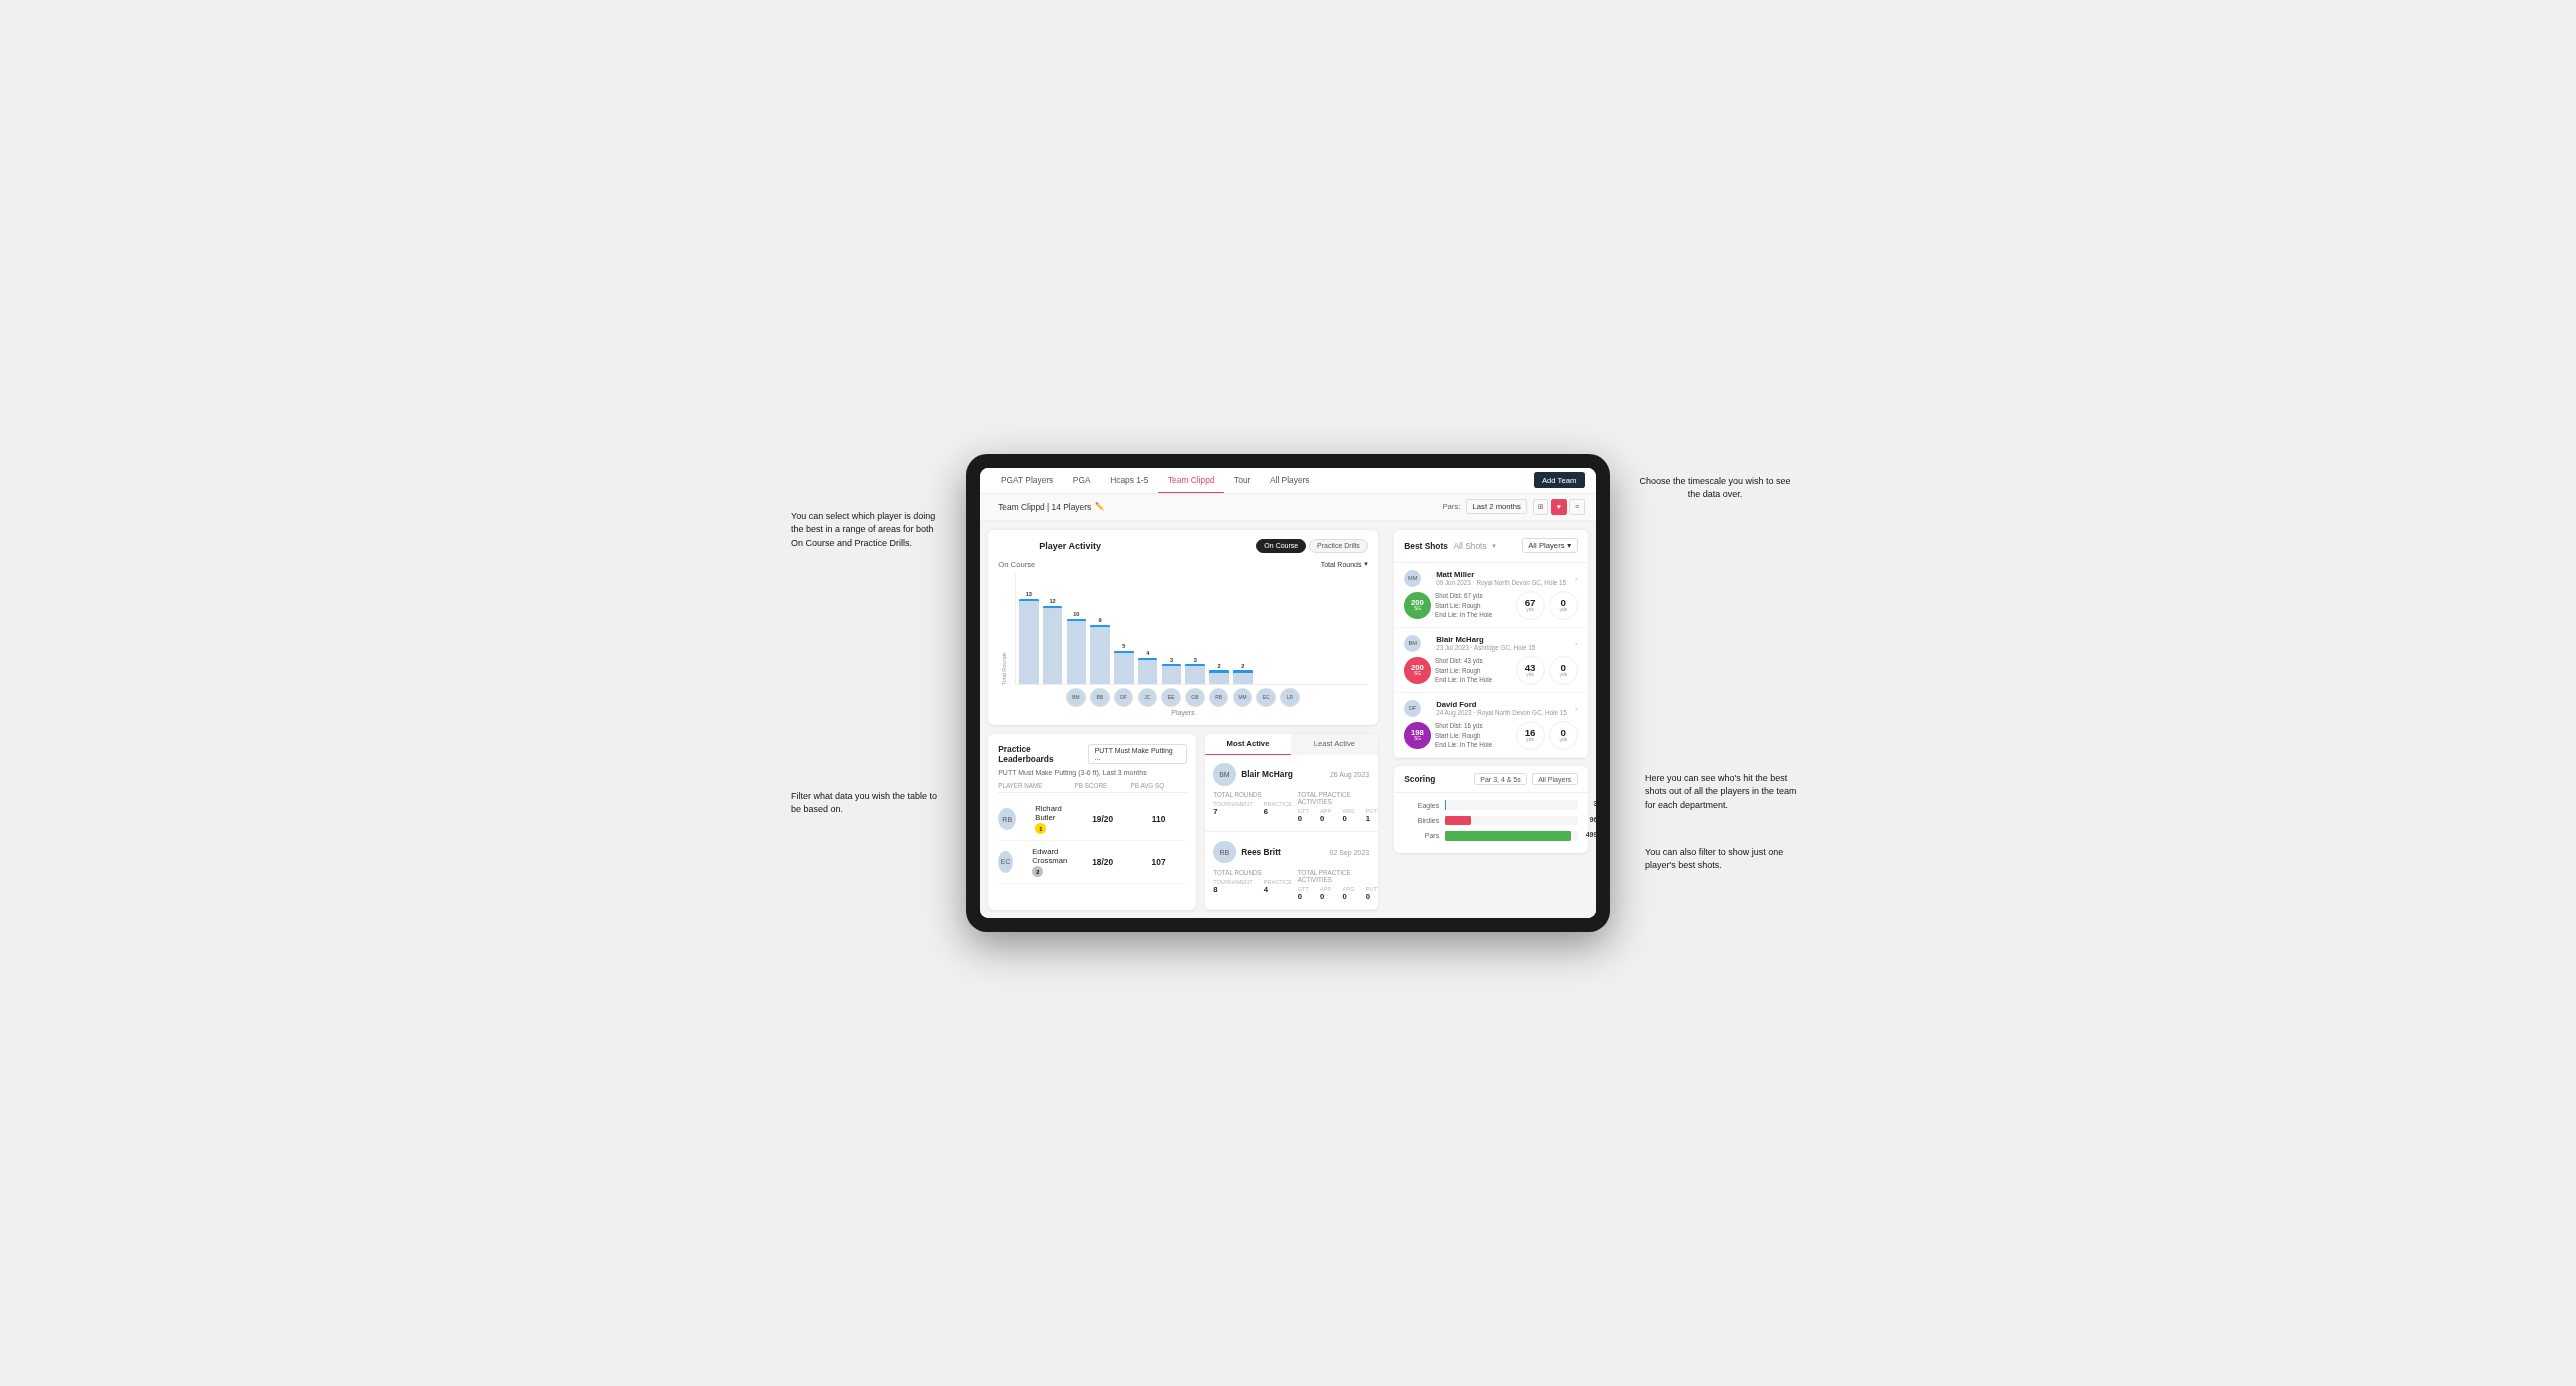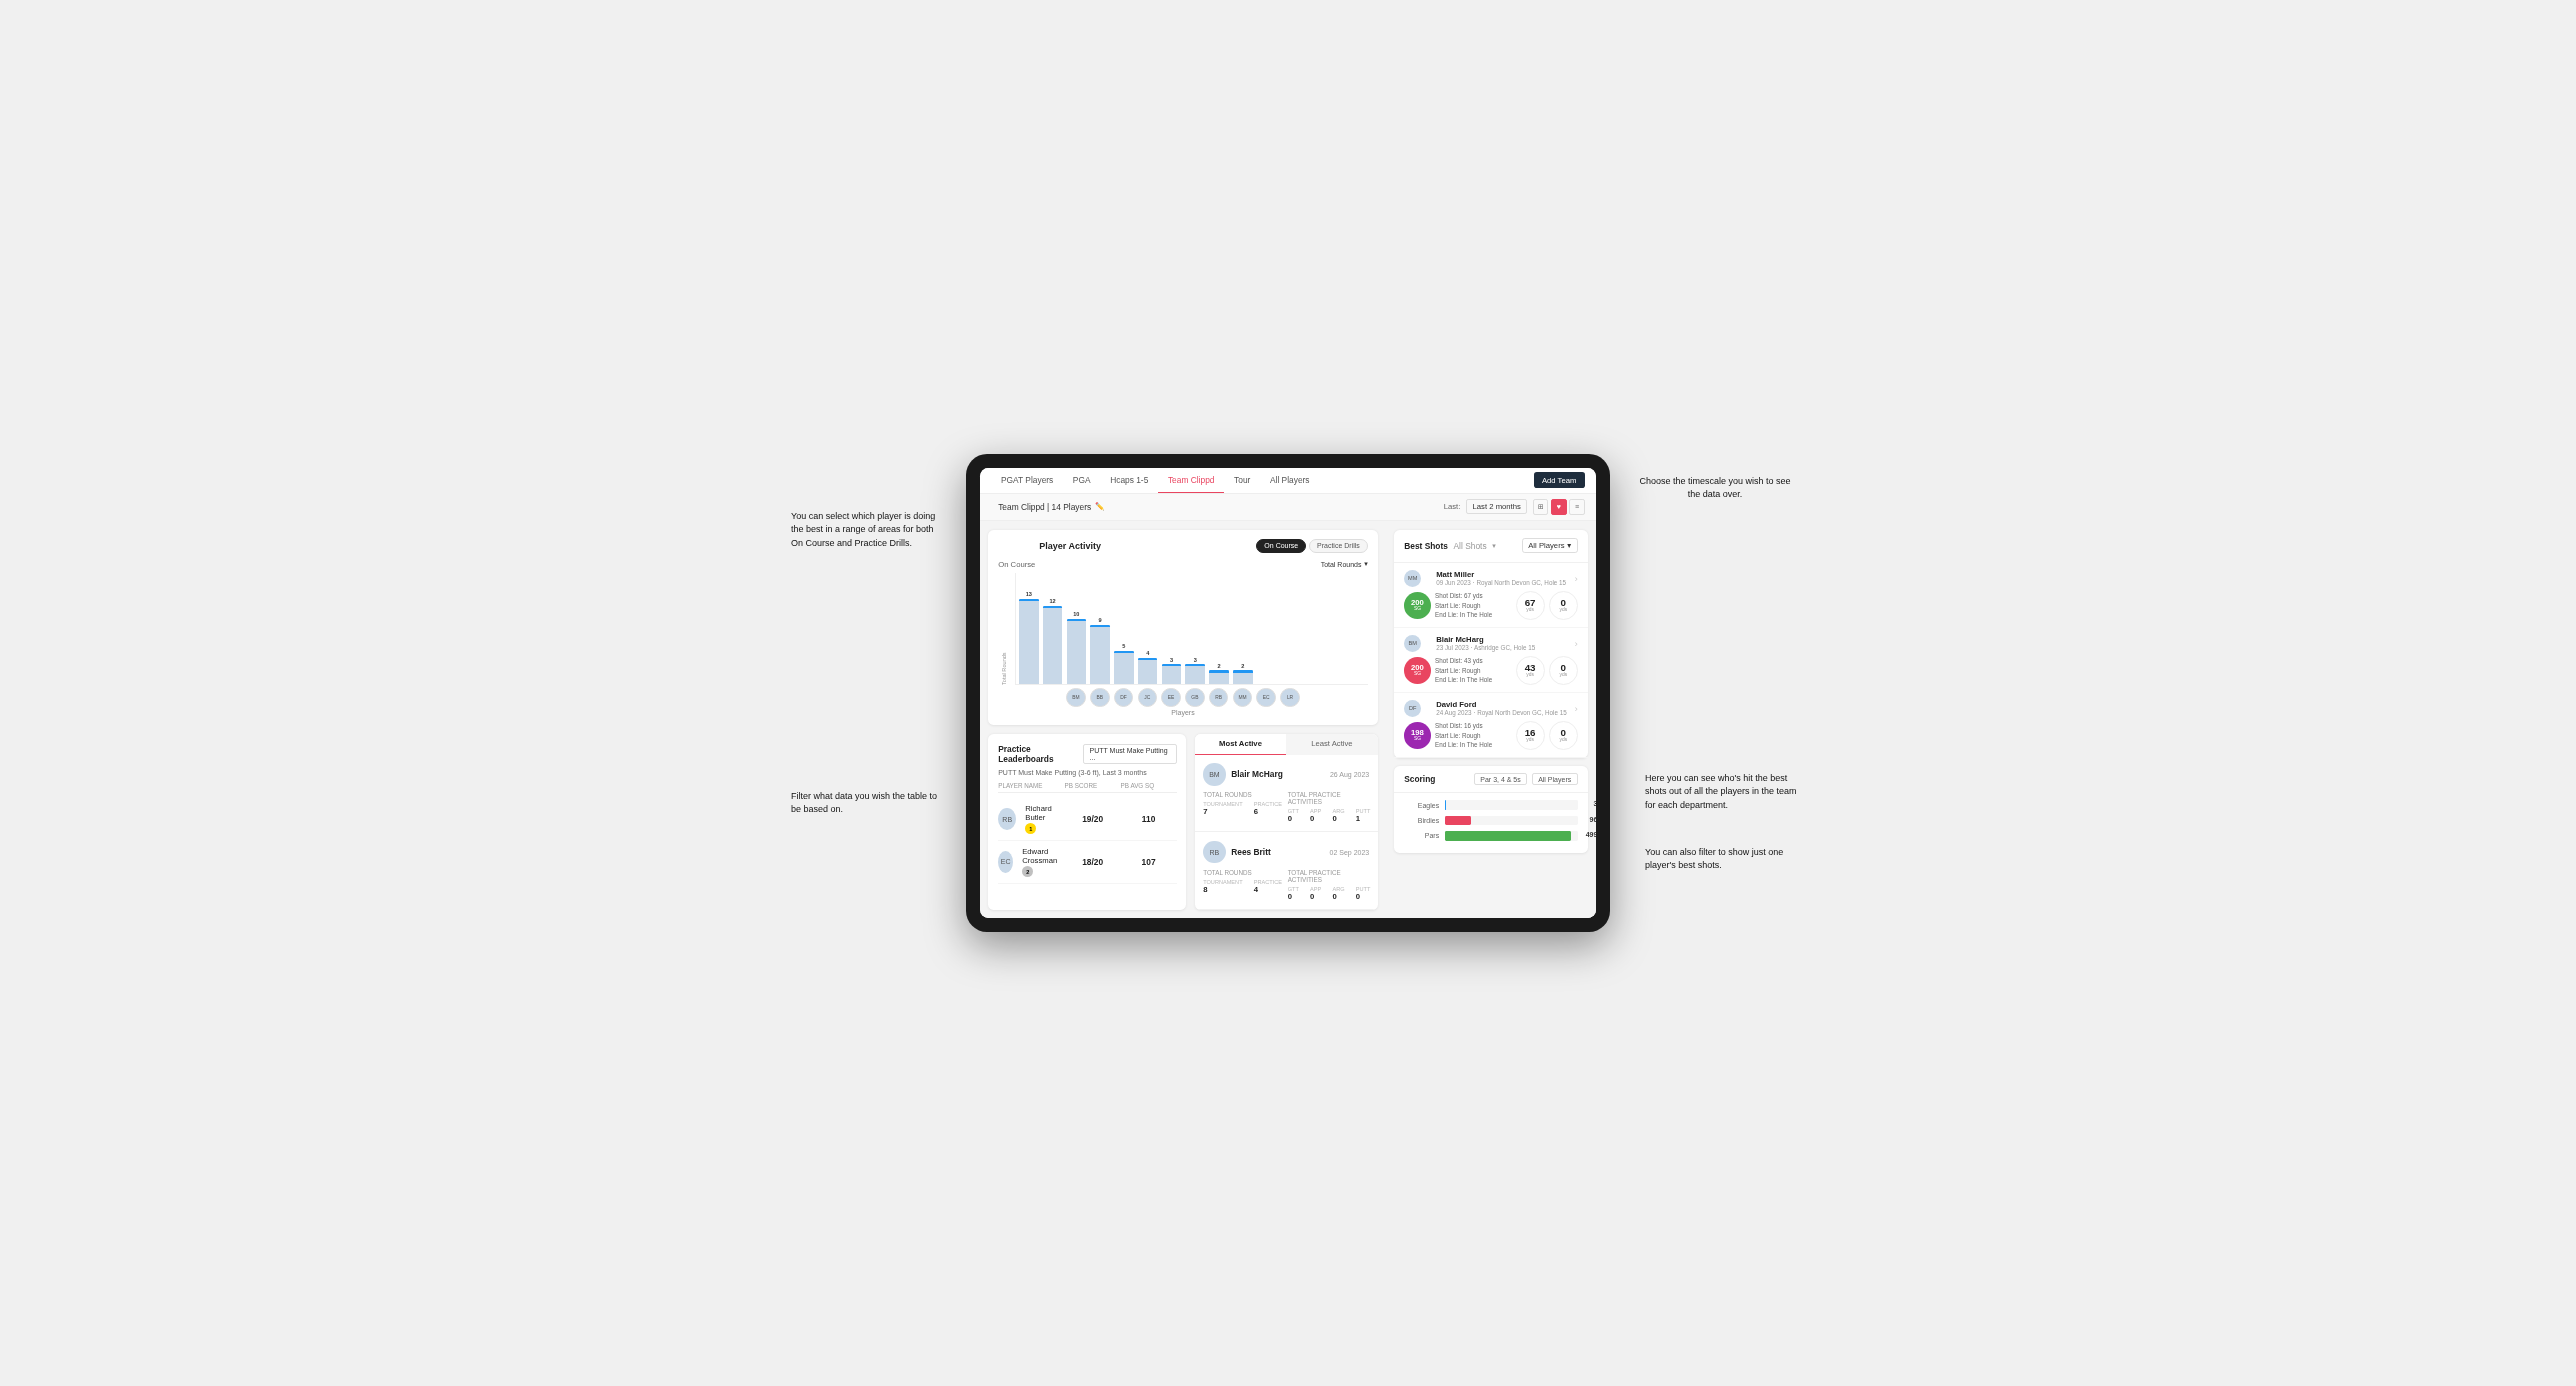--- a/index.html
+++ b/index.html
@@ -414,21 +414,21 @@
       display: grid;
       grid-template-columns: 1fr 56px 56px;
       align-items: center;
       padding: 5.6px 0;
       border-bottom: 0.7px solid #f5f5f5;
     }
 
     .player-info {
       display: flex;
       align-items: center;
-      gap: 9px;
+      gap: 19px;
     }
 
     .player-avatar-sm {
       width: 22.4px;
       height: 22.4px;
       border-radius: 50%;
       background: #c8d8e8;
       display: flex;
       align-items: center;
       justify-content: center;
@@ -859,21 +859,21 @@
         </div>
         <div class="add-team-btn">Add Team</div>
       </div>
 
       <div class="team-header">
         <div style="display:flex;align-items:center;gap:4.2px;">
           <span class="team-name">Team Clippd | 14 Players</span>
           <span class="edit-icon">✏️</span>
         </div>
         <div class="show-control">
-          <span>Last:</span>
+          <span>Pars:</span>
           <span class="show-dropdown">Last 2 months</span>
           <div class="view-icons">
             <div class="view-icon">⊞</div>
             <div class="view-icon active">♥</div>
             <div class="view-icon">≡</div>
           </div>
         </div>
       </div>
 
       <div class="main-content">

